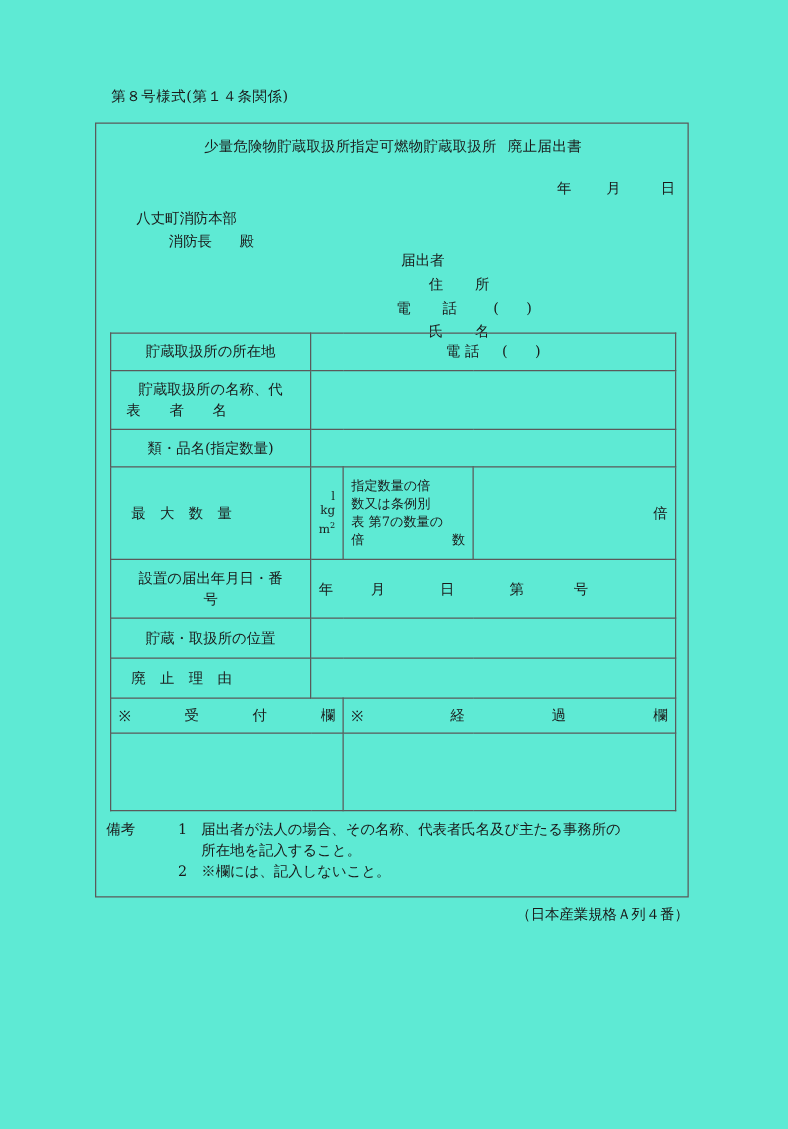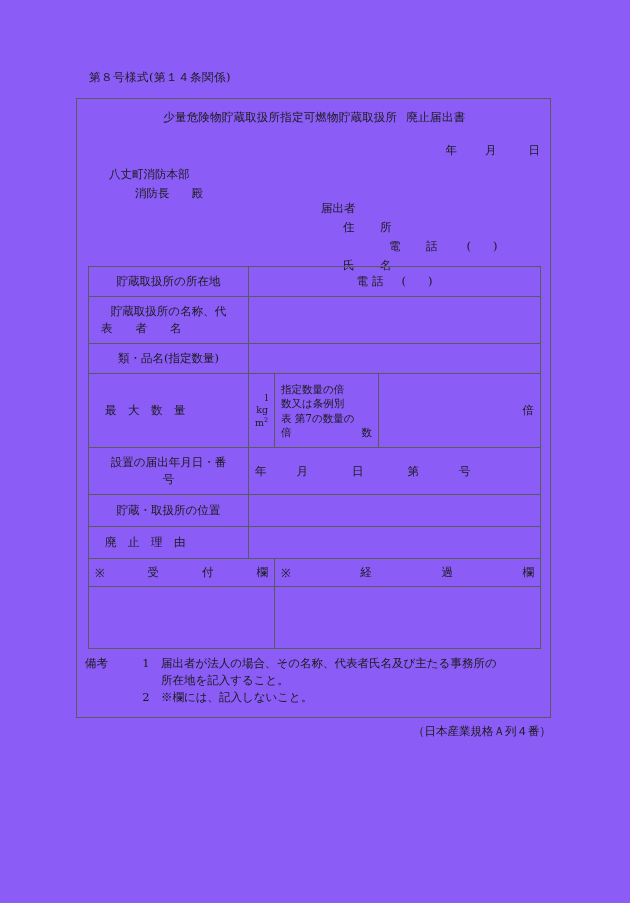--- a/index.html
+++ b/index.html
@@ -9,21 +9,21 @@
   }
   body {
     width: 630px;
     height: 903px;
     position: relative;
     font-family: "DejaVu Serif", "Liberation Serif", serif;
     color: #1a1a1a;
     overflow: hidden;
   }
 
-  .page { position: absolute; inset: 0; background: #8b5cf6; }
+  .page { position: absolute; inset: 0; background: #5eead4; }
 
   
   .form-number {
     position: absolute;
     left: 89px;
     top: 70px;
     font-size: 11.5px;
     letter-spacing: 0.5px;
     white-space: nowrap;
   }
@@ -96,21 +96,21 @@
   .applicant {
     position: absolute;
     left: 240px;
     top: 100px;
     font-size: 11.5px;
     line-height: 19px;
     white-space: nowrap;
   }
   .applicant .lv1 { margin-left: 4px; }
   .applicant .lv2 { margin-left: 26px; letter-spacing: 7px; }
-  .applicant .lv3 { margin-left: 72px; letter-spacing: 7px; }
+  .applicant .lv3 { letter-spacing: 7px; }
   .applicant .paren { letter-spacing: 0; margin-left: 22px; }
   .applicant .paren .gap { display: inline-block; width: 22px; }
 
   
   .form-table {
     position: absolute;
     left: 11px;
     top: 167px;
     width: 452px;
     border-collapse: collapse;

